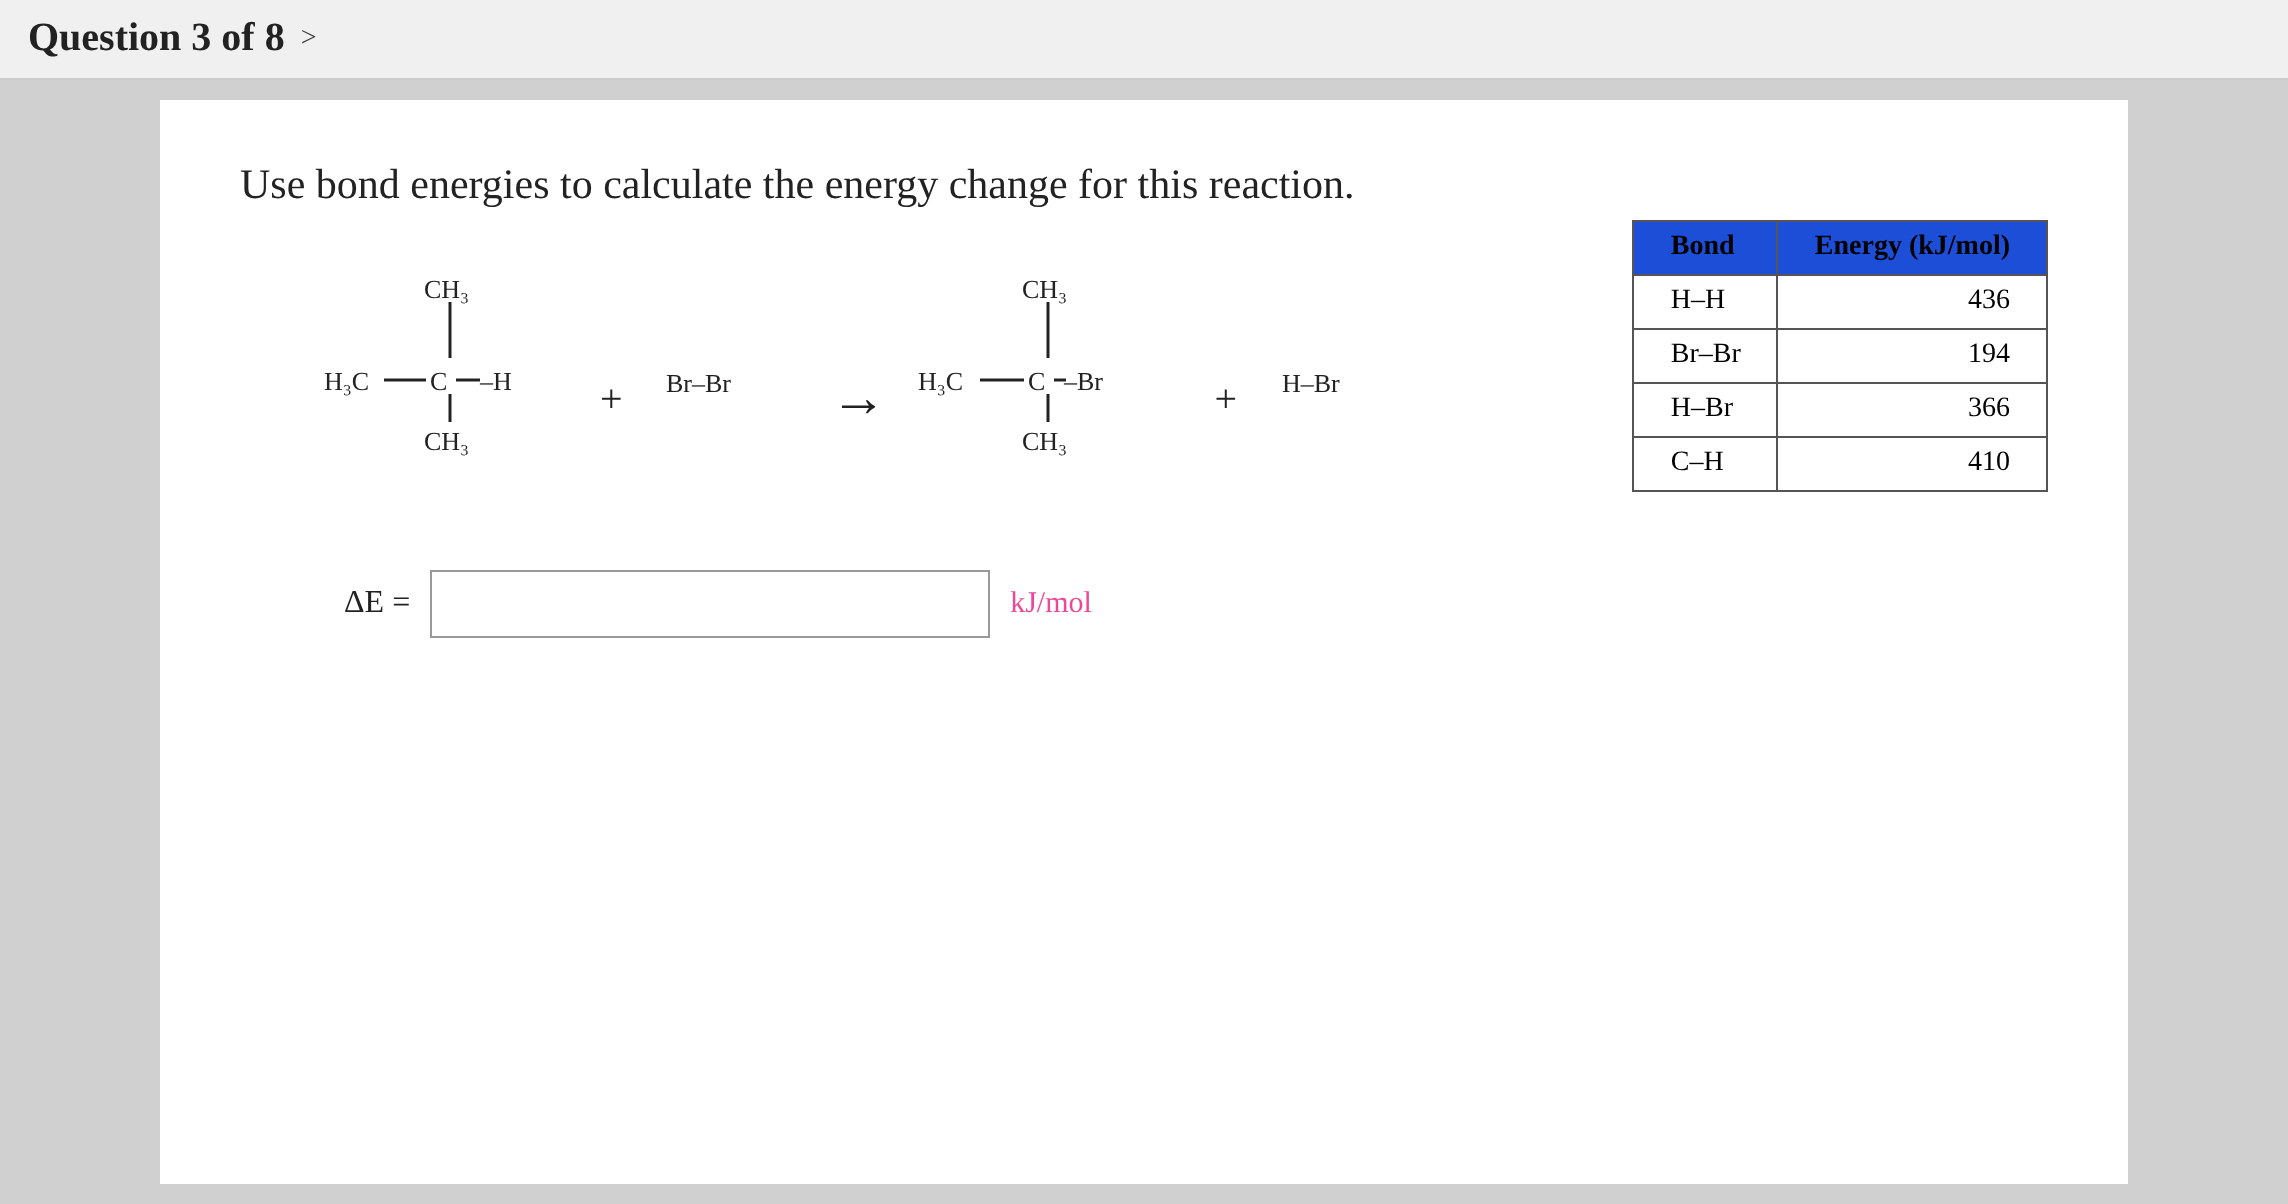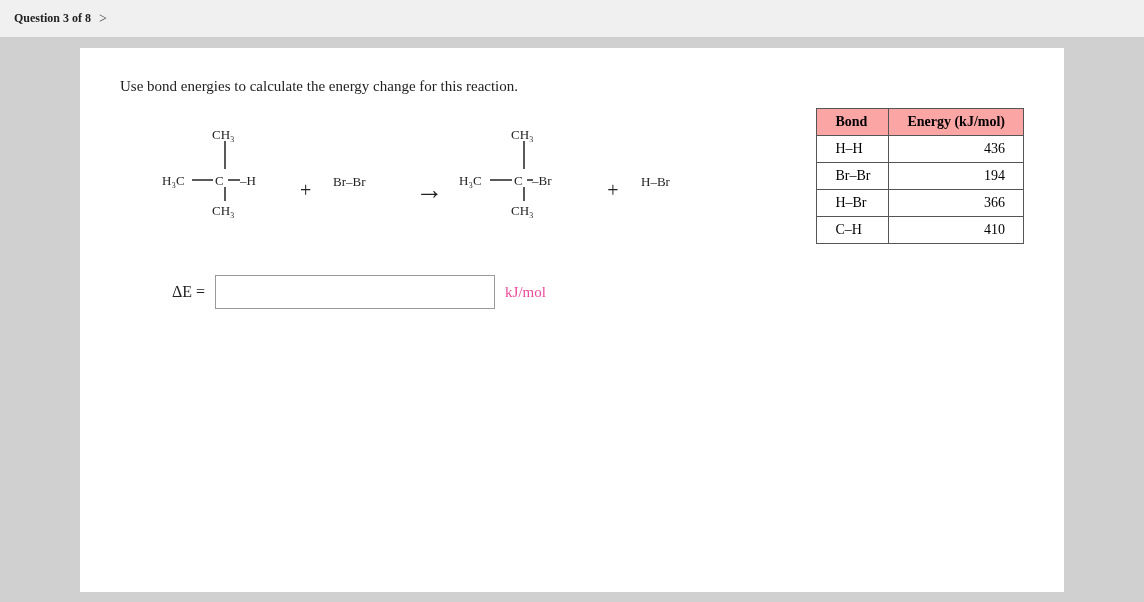--- a/index.html
+++ b/index.html
@@ -17,41 +17,41 @@
     .top-bar {
       background: #f0f0f0;
       padding: 8px 14px;
       display: flex;
       align-items: center;
       gap: 8px;
       min-height: 38px;
       border-bottom: 1px solid #ccc;
     }
     .question-label {
-      font-size: 12px;
+      font-size: 20px;
       font-weight: bold;
       color: #222;
     }
     .chevron-icon {
       font-size: 14px;
       color: #444;
     }
 
     
     .main-content {
       flex: 1;
       background: #fff;
       margin: 10px 80px 10px 80px;
       padding: 30px 40px 30px 40px;
       position: relative;
       overflow: hidden;
     }
 
     .instructions {
-      font-size: 15px;
+      font-size: 21px;
       color: #222;
       margin-bottom: 30px;
     }
 
     
     .reaction-area {
       display: flex;
       align-items: center;
       gap: 14px;
       margin-bottom: 40px;
@@ -85,21 +85,21 @@
       right: 40px;
       border-collapse: collapse;
       font-size: 14px;
     }
     .bond-table th, .bond-table td {
       border: 1px solid #555;
       padding: 5px 18px;
       text-align: left;
     }
     .bond-table th {
-      background: #fca5a5;
+      background: #1d4ed8;
       font-weight: bold;
       font-size: 14px;
     }
     .bond-table td:first-child {
       font-weight: normal;
     }
     .bond-table td:last-child {
       text-align: right;
     }
     .bond-table th:last-child {

